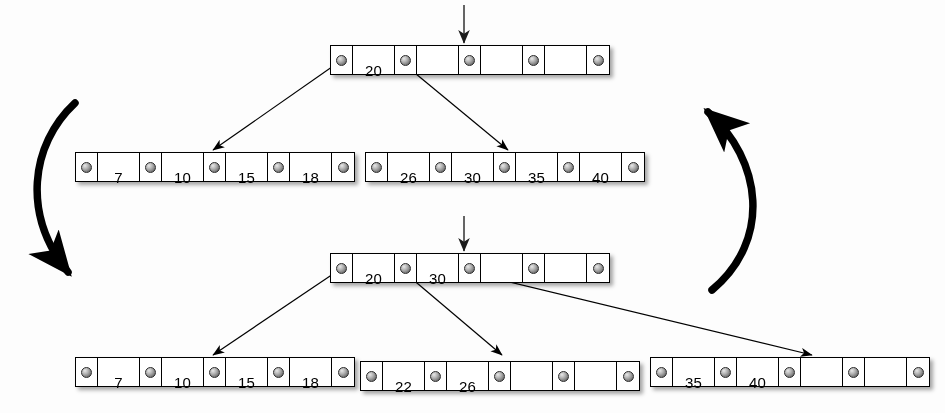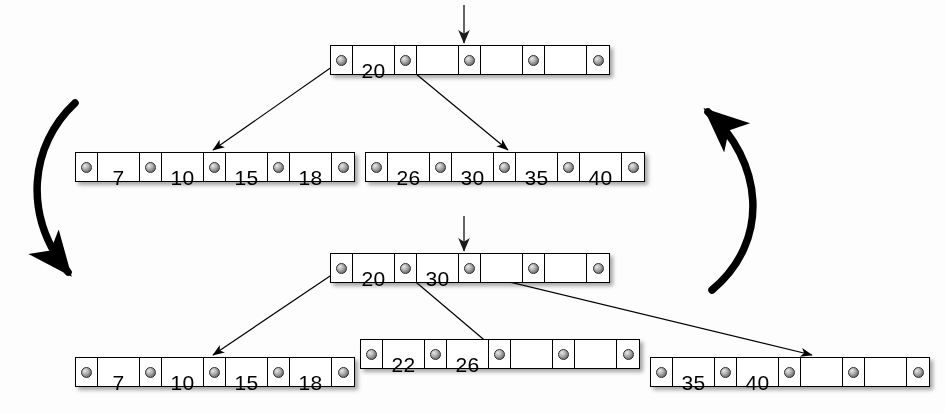--- a/index.html
+++ b/index.html
@@ -47,21 +47,21 @@
   .cell.key { width: 42px; }
   .dot {
     width: 11px;
     height: 11px;
     border-radius: 50%;
     background: radial-gradient(circle at 33% 30%, #e8e8e8 0%, #b2b2b2 38%, #6e6e6e 78%, #444444 100%);
     border: 1px solid #2b2b2b;
     box-sizing: border-box;
   }
   .keytext {
-    font-size: 21px;
+    font-size: 15px;
     color: #000000;
     line-height: 1;
     letter-spacing: 0.2px;
     margin-top: 20px;
   }
 </style>
 </head>
 <body>
 
 <div id="stage">
@@ -240,21 +240,21 @@
         <span class="dot"></span>
       </div>
     <div class="cell key">
         <span class="keytext">18</span>
       </div>
     <div class="cell ptr last">
         <span class="dot"></span>
       </div>
   </div>
 
-  <div class="node" style="left:360px; top:339px;">
+  <div class="node" style="left:360px; top:361px;">
     <div class="cell ptr">
         <span class="dot"></span>
       </div>
     <div class="cell key">
         <span class="keytext">22</span>
       </div>
     <div class="cell ptr">
         <span class="dot"></span>
       </div>
     <div class="cell key">

